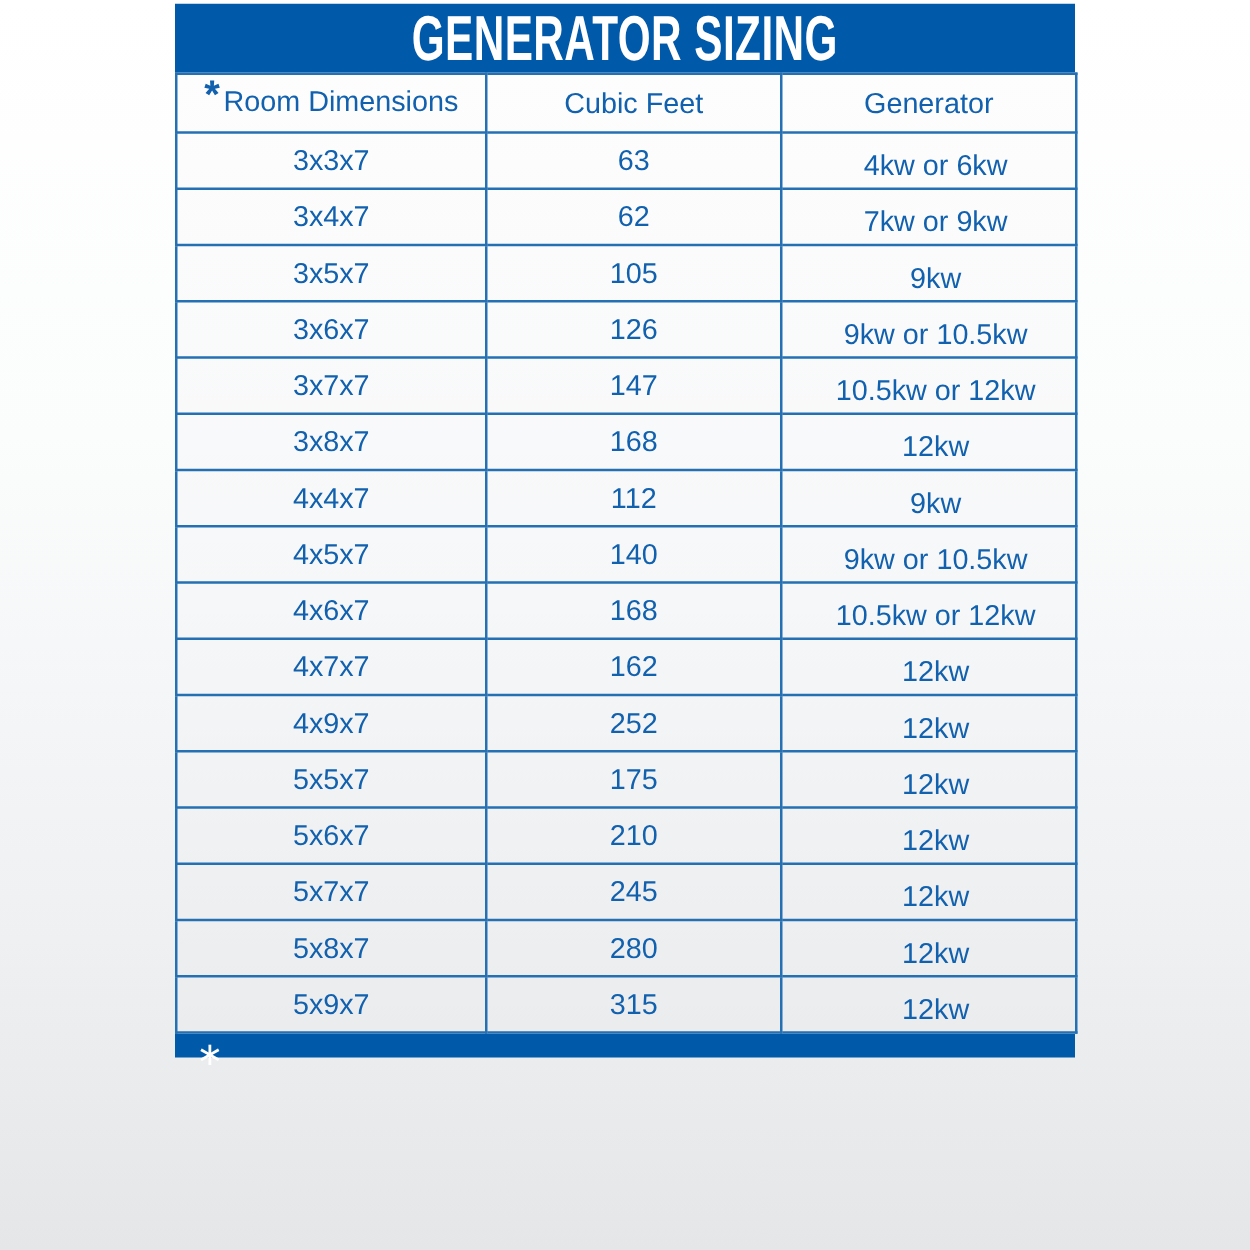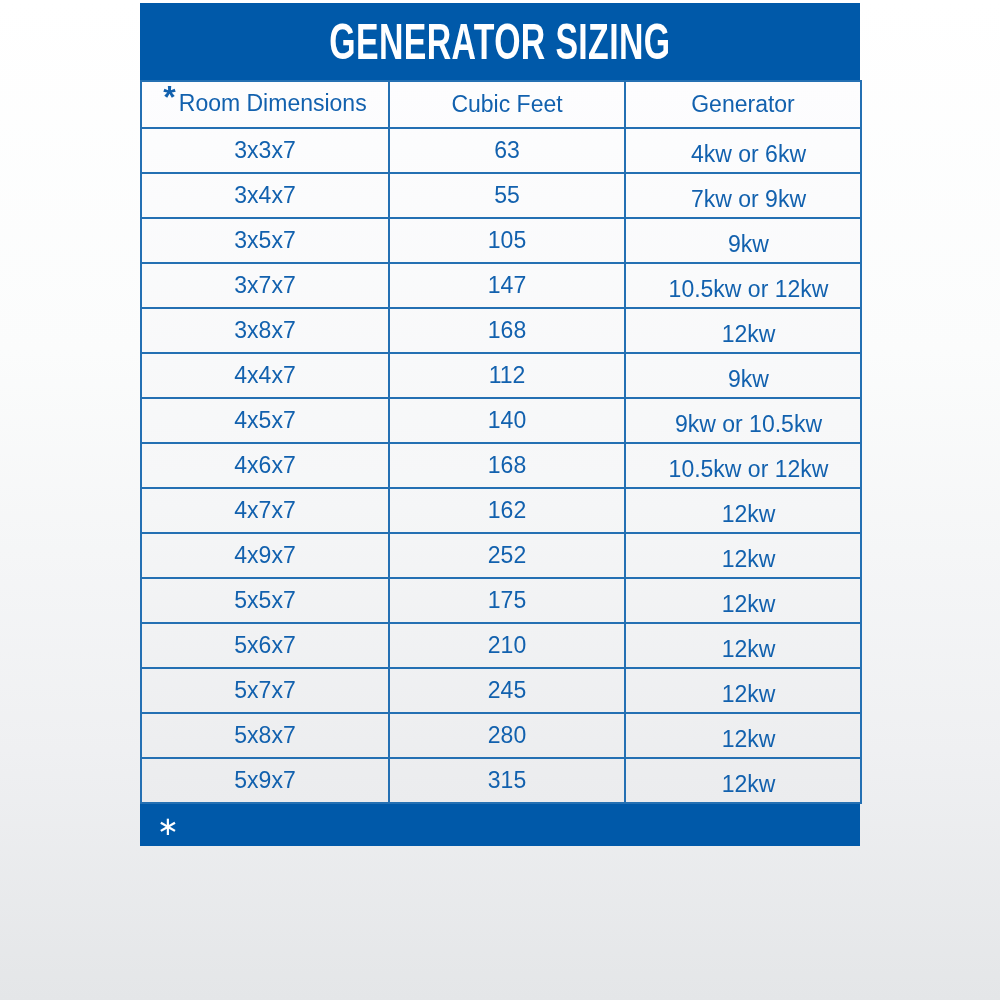--- a/index.html
+++ b/index.html
@@ -118,34 +118,41 @@
         <tr>
           <td>3x3x7</td>
           <td>63</td>
           <td class="gen">
             <div>4kw or 6kw</div>
           </td>
         </tr>
 
         <tr>
           <td>3x4x7</td>
-          <td>55</td>
+          <td>62</td>
           <td class="gen">
             <div>7kw or 9kw</div>
           </td>
         </tr>
 
         <tr>
           <td>3x5x7</td>
           <td>105</td>
           <td class="gen">
             <div>9kw</div>
           </td>
         </tr>
 
+        <tr>
+          <td>3x6x7</td>
+          <td>126</td>
+          <td class="gen">
+            <div>9kw or 10.5kw</div>
+          </td>
+        </tr>
 
         <tr>
           <td>3x7x7</td>
           <td>147</td>
           <td class="gen">
             <div>10.5kw or 12kw</div>
           </td>
         </tr>
 
         <tr>

